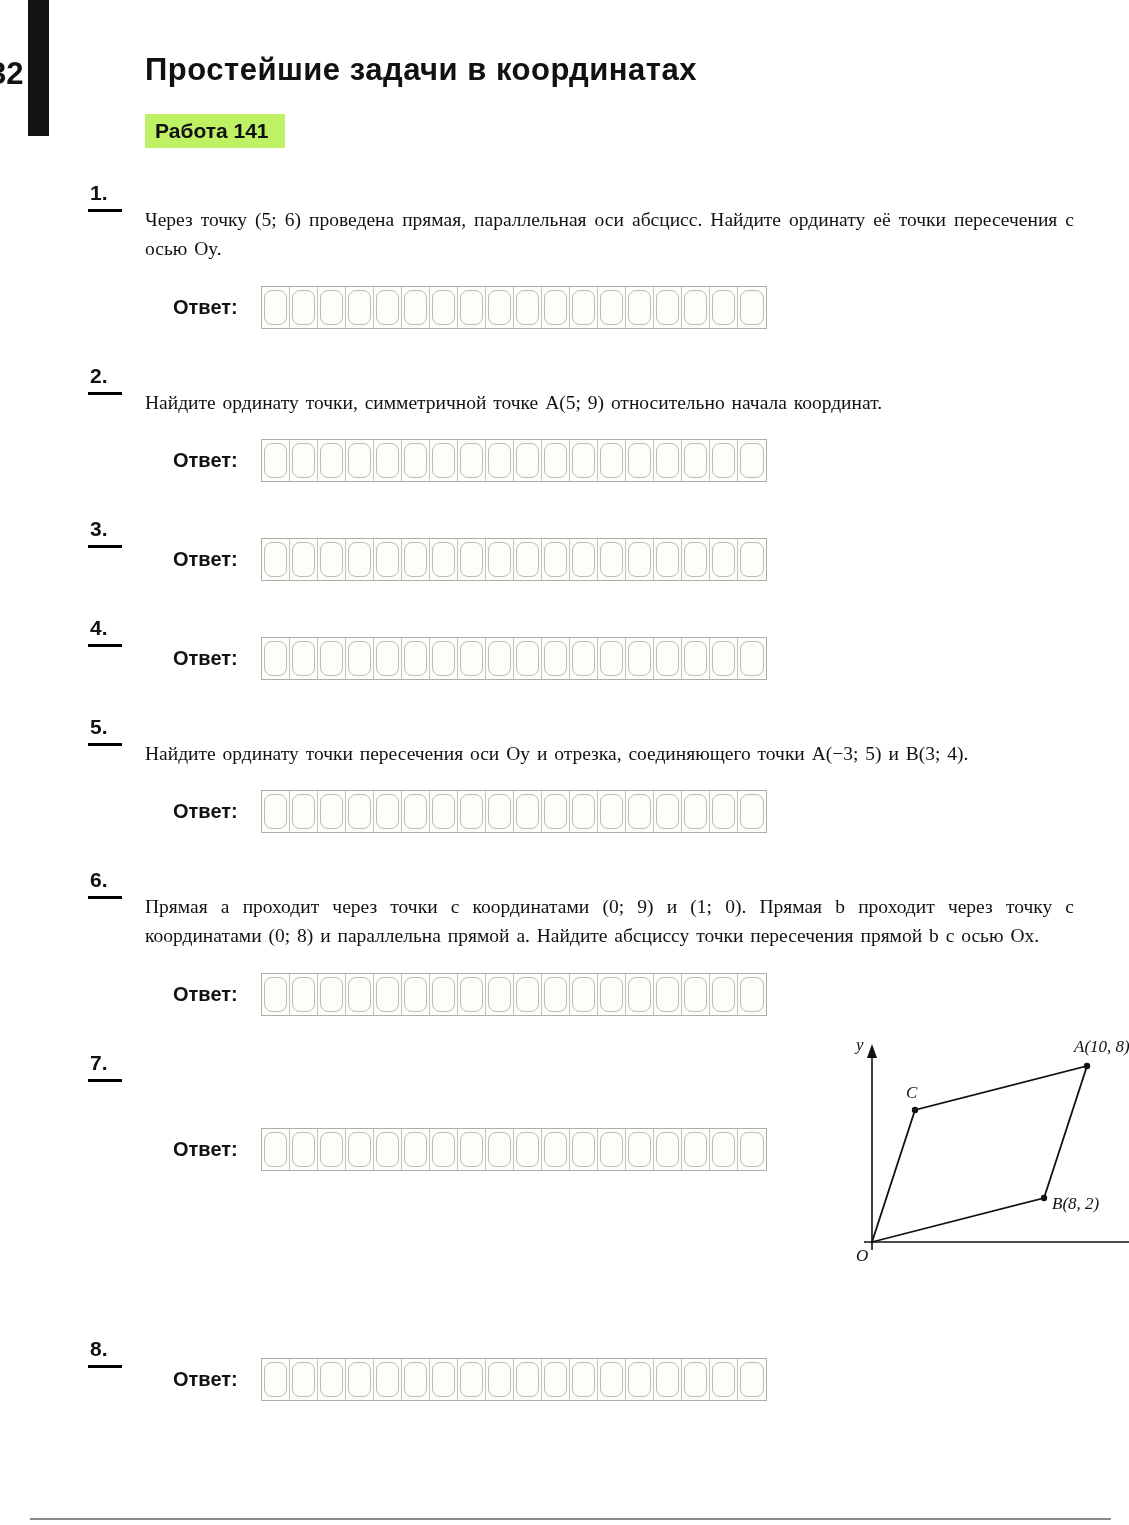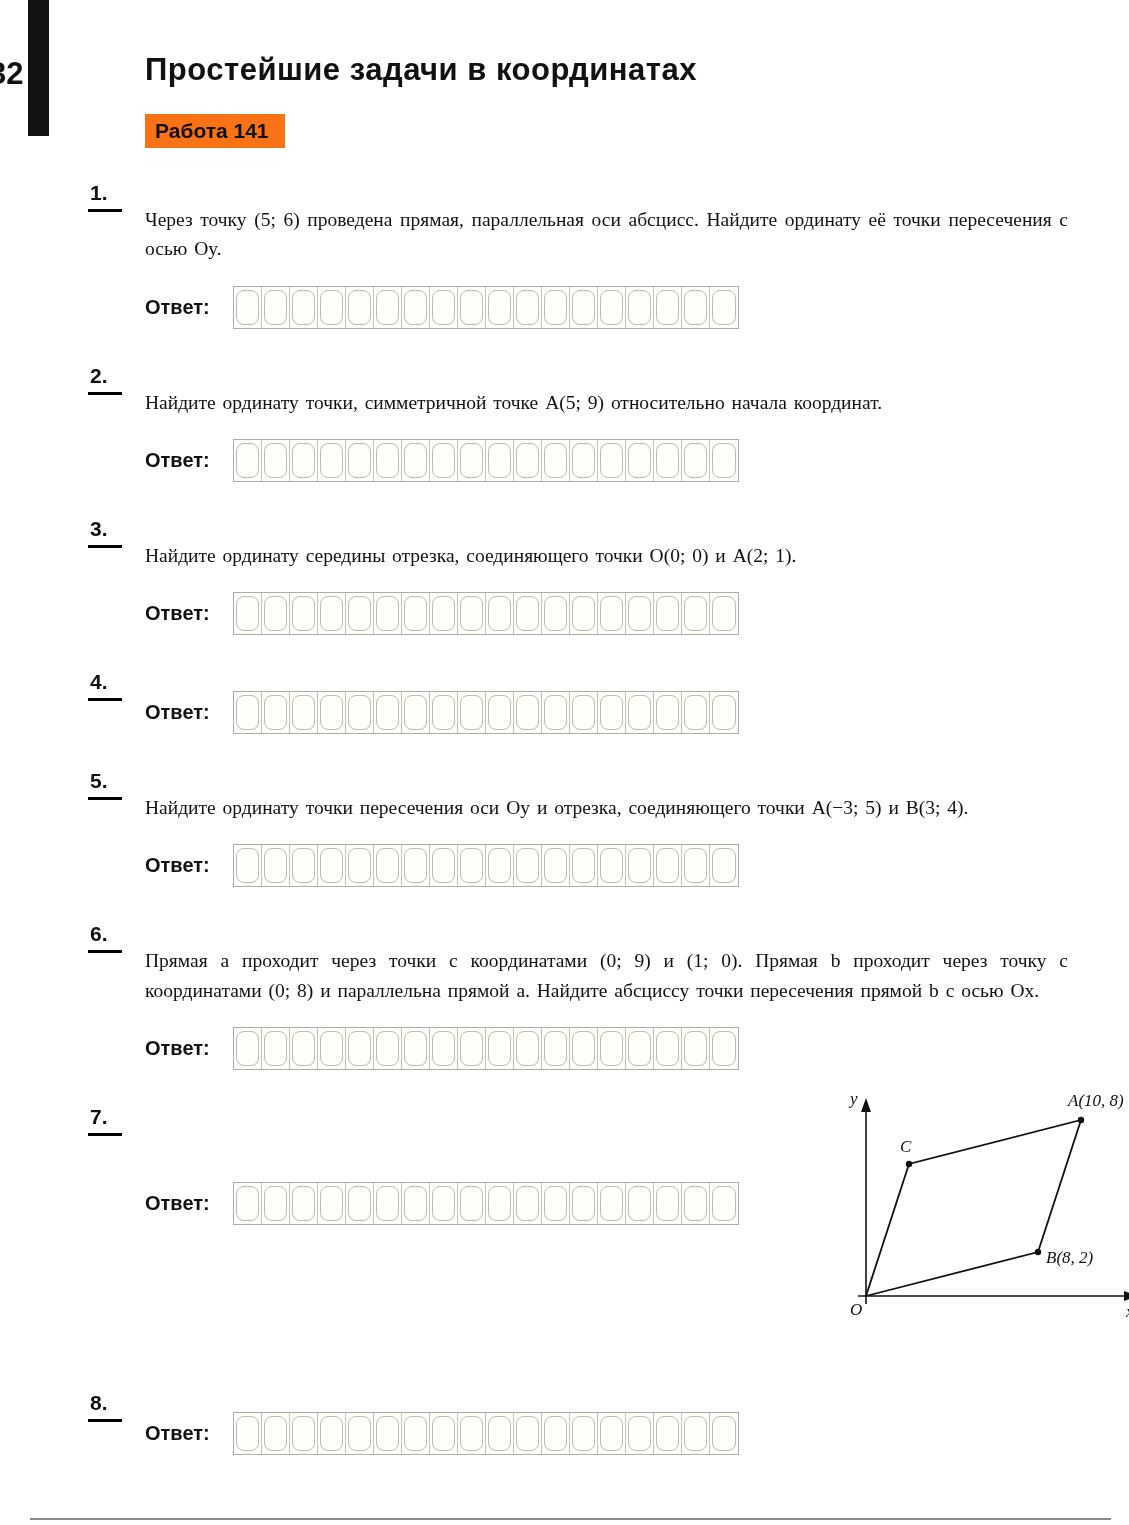--- a/index.html
+++ b/index.html
@@ -20,31 +20,31 @@
   .page-num {
     position:absolute; left:-11px; top:56px;
     font-family:"Liberation Sans", sans-serif;
     font-weight:bold; font-size:31px; color:#121212;
   }
   .bottom-rule {
     position:absolute; left:30px; right:18px; bottom:5px; height:2px;
     background:#8a8a8a;
   }
 
-  .content { padding:52px 11px 0 88px; }
+  .content { padding:52px 5px 0 88px; }
 
   .page-title {
     margin-left:57px;
     font-family:"Liberation Sans", sans-serif;
     font-weight:bold; font-size:31px; letter-spacing:0.5px;
     margin-bottom:26px;
   }
   .work-badge {
     display:inline-block; margin-left:57px;
-    background:#f97316;
+    background:#bef264;
     font-family:"Liberation Sans", sans-serif;
     font-weight:bold; font-size:21px;
     padding:5px 16px 5px 10px;
     margin-bottom:32px;
   }
 
   .problem { display:flex; margin-bottom:34px; }
   .prob-num { width:57px; flex:none; padding-top:1px; }
   .prob-num span {
     display:inline-block; min-width:34px;
@@ -54,21 +54,21 @@
     padding:0 4px 4px 2px;
   }
   .prob-body { flex:1; padding-right:50px; }
   .prob-text {
     font-size:19.5px; line-height:1.5;
     text-align:justify;
     word-spacing:2px;
     margin-top:25px;
   }
 
-  .answer-row { display:flex; align-items:center; margin-top:22px; }
+  .answer-row { display:flex; align-items:center; margin-top:22px;margin-left:28px; }
   .answer-label {
     width:88px; flex:none;
     font-family:"Liberation Sans", sans-serif;
     font-weight:bold; font-size:20px;
   }
   .answer-grid {
     display:flex;
     border:1px solid #aeaea6;
     background:#fdfdfa;
     height:43px;
@@ -165,21 +165,20 @@
             <div class="cell"></div>
           </div>
       </div>
     </div>
   </div>
 
   
   <div class="problem">
     <div class="prob-num"><span>3.</span></div>
     <div class="prob-body">
-      <p class="prob-text">Найдите ординату середины отрезка, соединяющего точки O(0; 0) и A(2; 1).</p>
       <div class="answer-row">
         <span class="answer-label">Ответ:</span>
         <div class="answer-grid">
             <div class="cell"></div>
             <div class="cell"></div>
             <div class="cell"></div>
             <div class="cell"></div>
             <div class="cell"></div>
             <div class="cell"></div>
             <div class="cell"></div>

